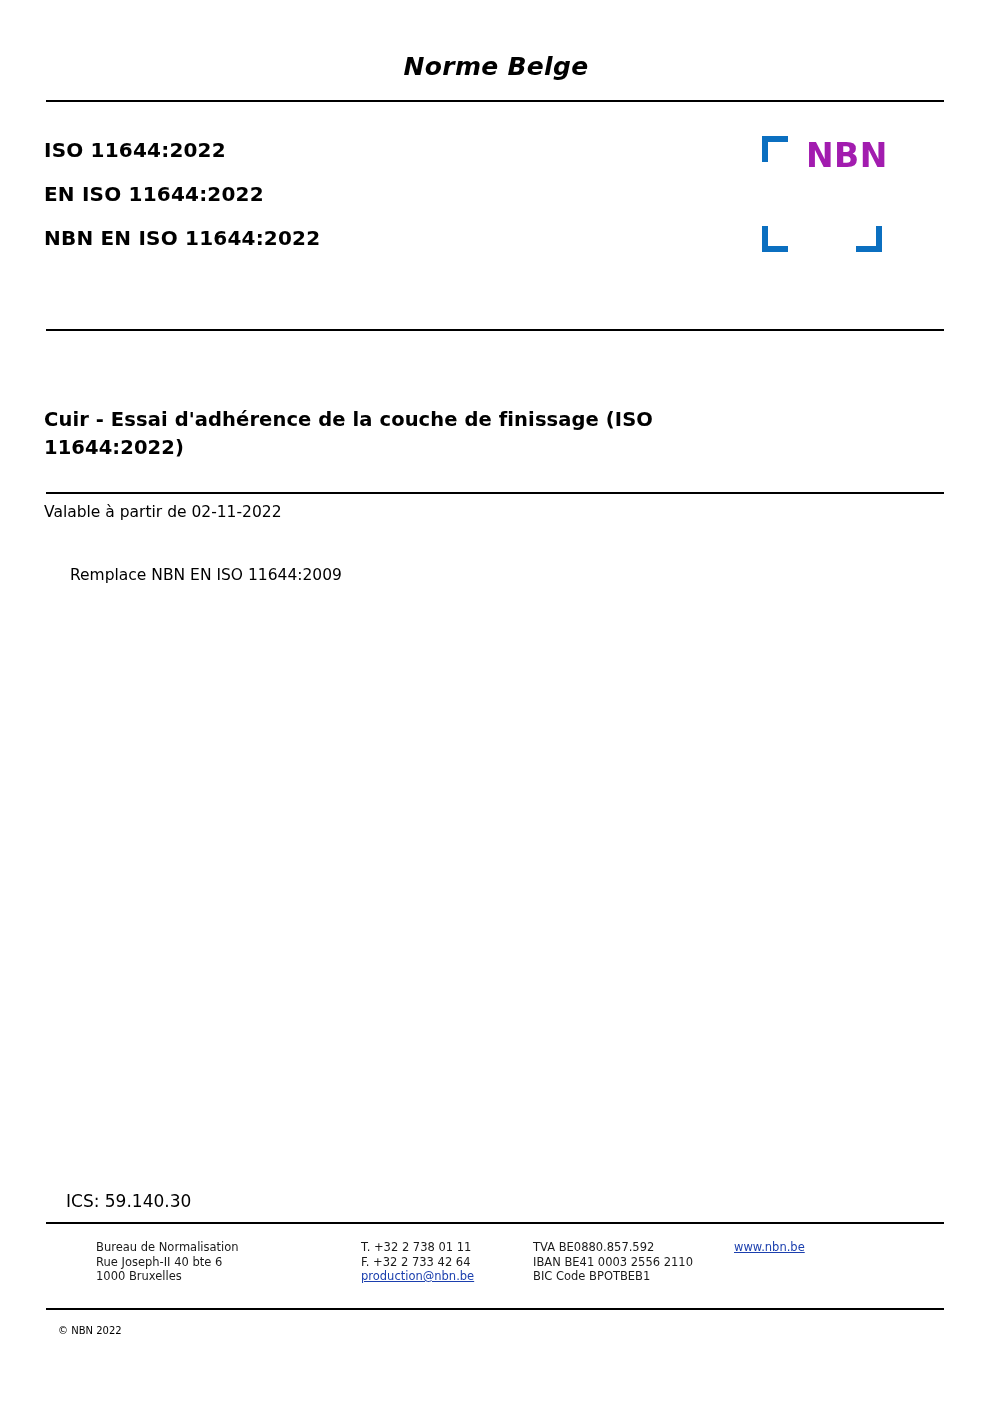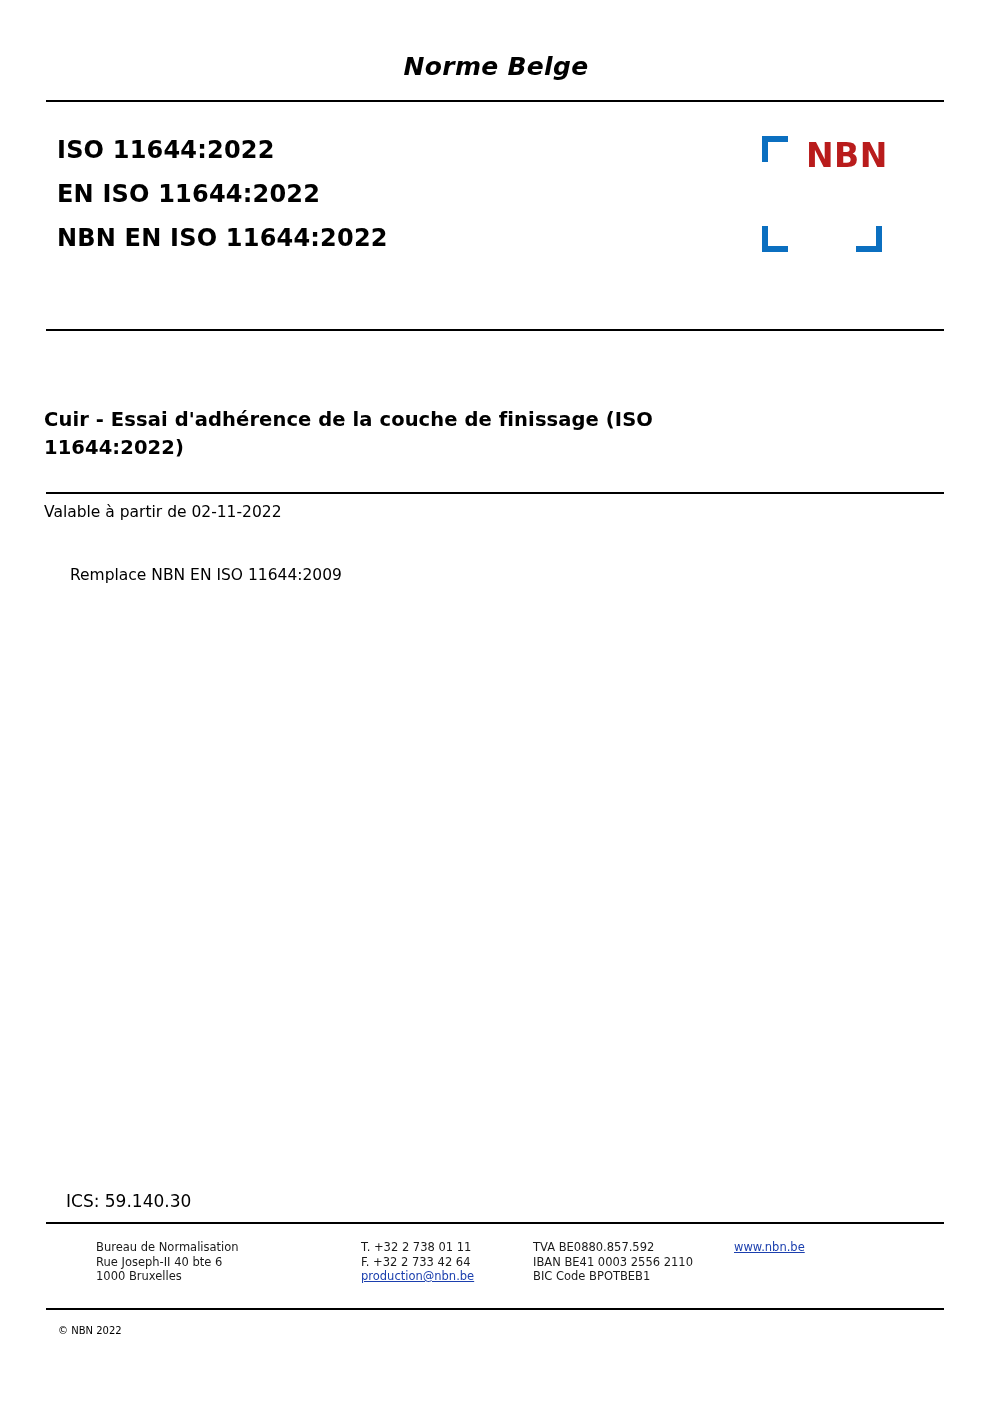--- a/index.html
+++ b/index.html
@@ -48,43 +48,42 @@
   .rule-5 { left: 46px; top: 1308px; width: 898px; }
 
   
   .refs {
     position: absolute;
     left: 44px;
     top: 128px;
     width: 620px;
   }
   .refs div {
-    font-size: 24px;
+    font-size: 20px;
     font-weight: bold;
     line-height: 44px;
     letter-spacing: 0.2px;
     white-space: nowrap;
-    margin-left: 13px;
   }
 
   
   .logo {
     position: absolute;
     left: 756px;
     top: 130px;
     width: 136px;
     height: 140px;
   }
   .logo .word {
     position: absolute;
     left: 50px;
     top: 6px;
     font-size: 33px;
     font-weight: bold;
-    color: #b91c1c;
+    color: #a21caf;
     letter-spacing: 0.5px;
   }
   .corner {
     position: absolute;
     width: 26px;
     height: 26px;
     box-sizing: border-box;
   }
   .corner-tl { left: 6px; top: 6px; border-left: 6px solid #0b6fc0; border-top: 6px solid #0b6fc0; }
   .corner-bl { left: 6px; top: 96px; border-left: 6px solid #0b6fc0; border-bottom: 6px solid #0b6fc0; }

